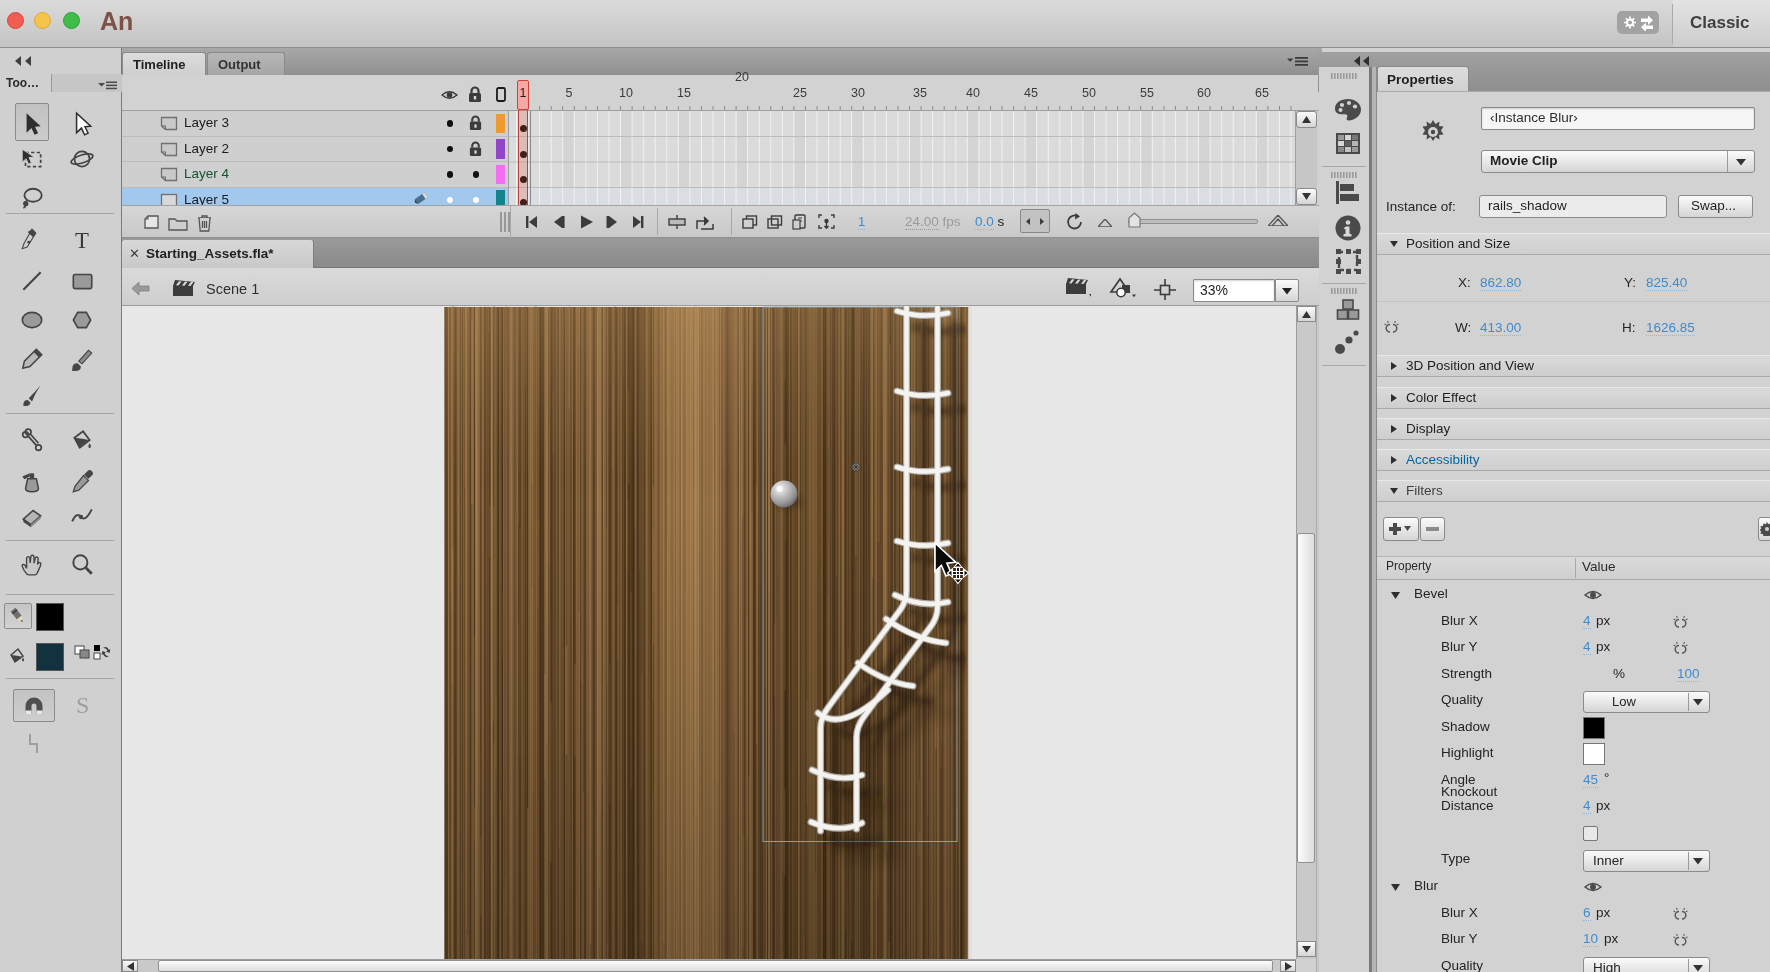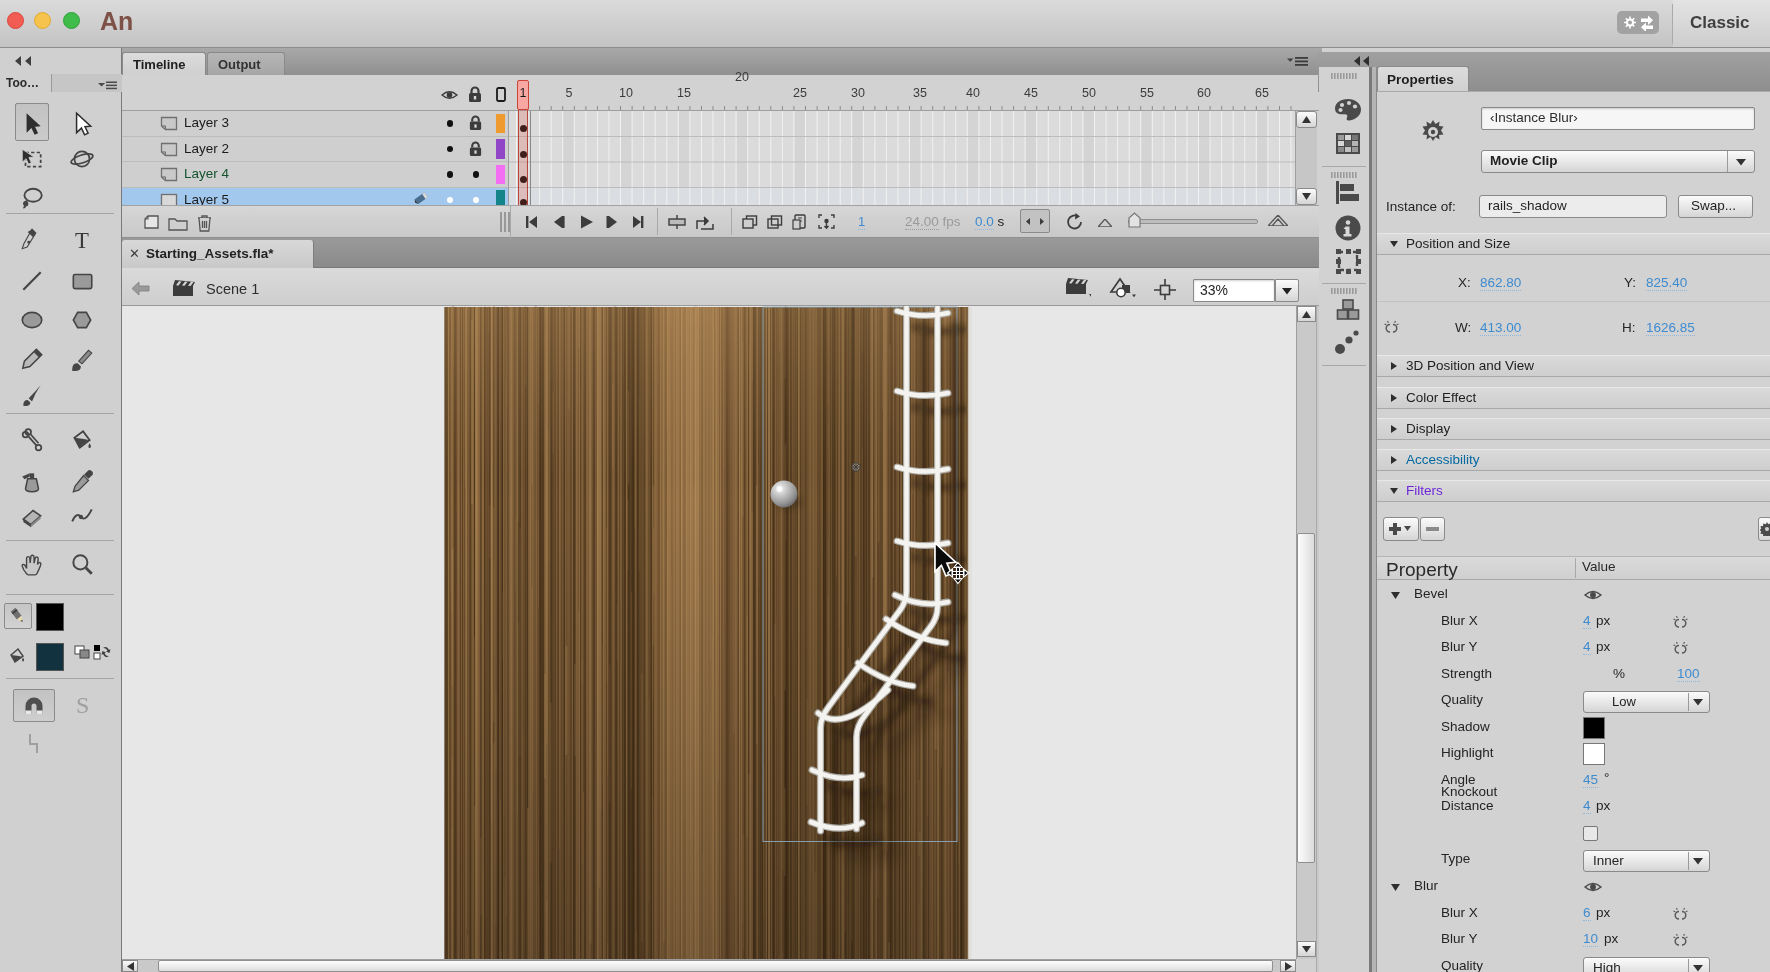--- a/index.html
+++ b/index.html
@@ -2335,38 +2335,38 @@
 <div class="tx" style="left:1406px;top:421px;font-size:13.5px;color:#1e1e1e">Display</div>
 <div class="hdr" style="top:449px"></div>
 <svg style="position:absolute;left:1390px;top:456px" width="8" height="8" viewBox="0 0 8 8">
     <path d="M1,0 l6,4 -6,4 z" fill="#2e2e2e"></path>
   </svg>
 <div class="tx" style="left:1406px;top:452px;font-size:13.5px;color:#0369a1">Accessibility</div>
 <div class="hdr" style="top:480px"></div>
 <svg style="position:absolute;left:1390px;top:487px" width="8" height="8" viewBox="0 0 8 8">
     <path d="M0,1 l8,0 -4,6 z" fill="#2e2e2e"></path>
   </svg>
-<div class="tx" style="left:1406px;top:483px;font-size:13.5px;color:#6d28d9">Filters</div>
+<div class="tx" style="left:1406px;top:483px;font-size:13.5px;color:#404040">Filters</div>
 <div class="btn" style="left:1383px;top:517px;width:36px;height:24px"></div>
 <svg style="position:absolute;left:1389px;top:523px" width="22" height="12" viewBox="0 0 22 12">
     <g fill="#4a4a4a">
       <rect x="4" y="0" width="4" height="12"></rect>
       <rect x="0" y="4" width="12" height="4"></rect>
       <path d="M15,3 h7 l-3.5,5 z"></path>
     </g>
   </svg>
 <div class="btn" style="left:1420px;top:517px;width:25px;height:24px"></div>
 <div class="abs" style="left:1426px;top:527px;width:13px;height:4px;background:#8a8a8a"></div>
 <div class="btn" style="left:1758px;top:517px;width:14px;height:24px"></div>
 <svg style="position:absolute;left:1760px;top:522px" width="14" height="14" viewBox="0 0 14 14">
     <path d="M7,0 l1.2,2.2 2.5,-0.8 0.3,2.6 2.6,0.3 -0.8,2.5 2.2,1.2 -2.2,1.2 0.8,2.5 -2.6,0.3 -0.3,2.6 -2.5,-0.8 -1.2,2.2 -1.2,-2.2 -2.5,0.8 -0.3,-2.6 -2.6,-0.3 0.8,-2.5 -2.2,-1.2 2.2,-1.2 -0.8,-2.5 2.6,-0.3 0.3,-2.6 2.5,0.8 z" fill="#4a4a4a"></path>
     <circle cx="7" cy="7" r="2" fill="#d2d2d2"></circle>
   </svg>
 <div class="abs" style="left:1377px;top:556px;width:393px;height:24px;background:linear-gradient(#dadada,#cfcfcf);border-top:1px solid #b5b5b5;border-bottom:1px solid #a8a8a8"></div>
-<div class="tx" style="left:1386px;top:559px;font-size:19px;color:#2a2a2a">Property</div>
+<div class="tx" style="left:1386px;top:559px;font-size:12px;color:#2a2a2a">Property</div>
 <div class="abs" style="left:1575px;top:558px;width:1px;height:20px;background:#a8a8a8"></div>
 <div class="tx" style="left:1582px;top:559px;font-size:13.5px;color:#2a2a2a">Value</div>
 <svg style="position:absolute;left:1391px;top:591px" width="9" height="8" viewBox="0 0 9 8">
     <path d="M0,1 l9,0 -4.5,7 z" fill="#2e2e2e"></path>
   </svg>
 <div class="tx" style="left:1414px;top:586px;font-size:13.5px">Bevel</div>
 <svg style="position:absolute;left:1584px;top:589px" width="18" height="12" viewBox="0 0 18 12">
     <g fill="none" stroke="#4a4a4a" stroke-width="1.5">
       <path d="M1,6 q8,-7 16,0 q-8,7 -16,0 z"></path>
       <circle cx="9" cy="6" r="2.2" fill="#4a4a4a"></circle>

